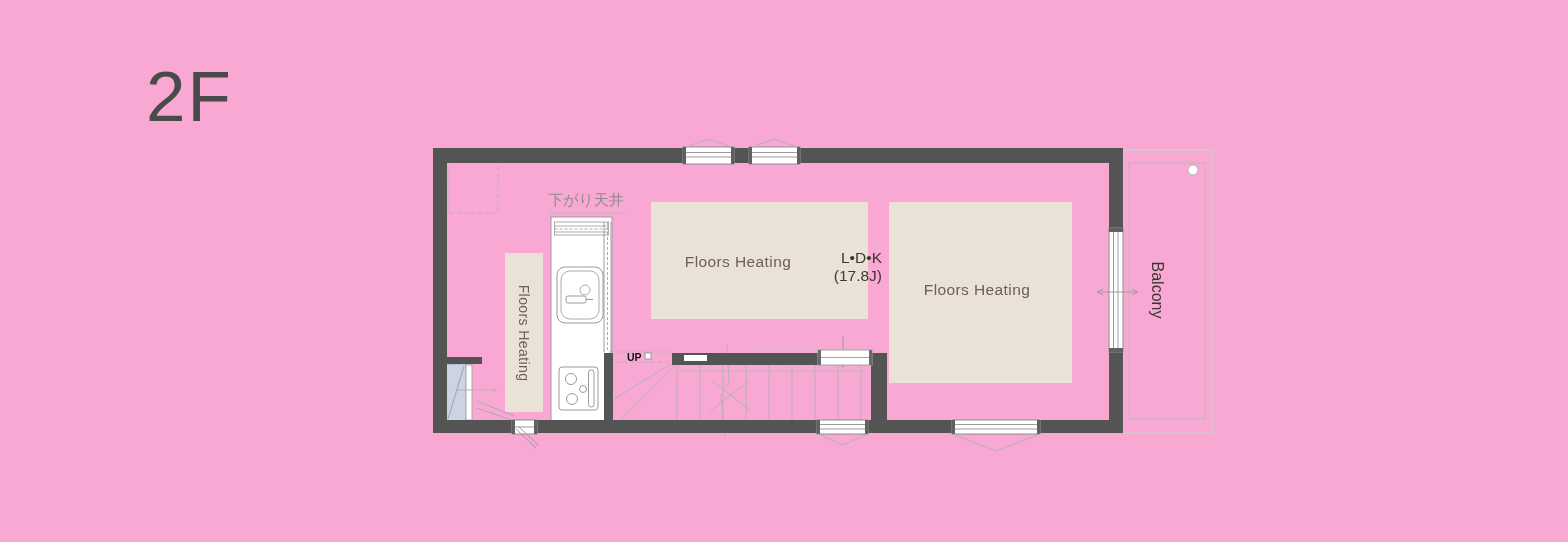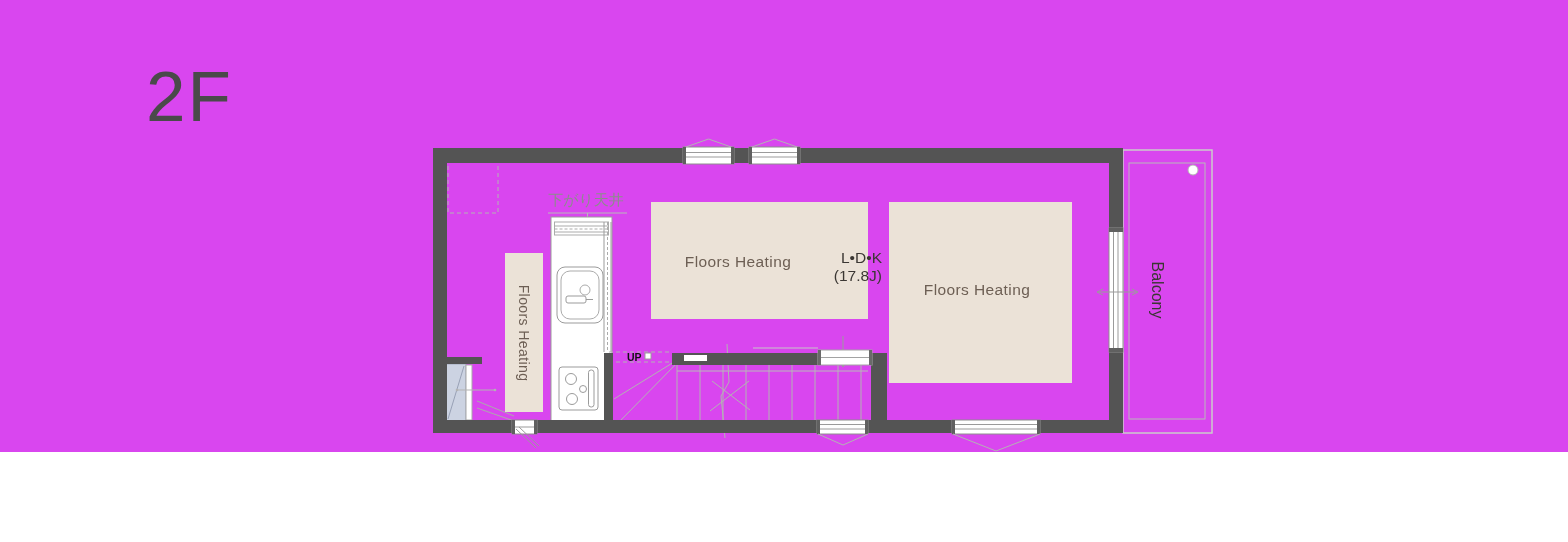--- a/index.html
+++ b/index.html
@@ -1,19 +1,19 @@
 <!DOCTYPE html>
 <html><head>
 <meta charset="utf-8">
 <style>
   html,body{margin:0;padding:0;background:#ffffff;}
   .stage{
     position:relative;
-    width:1568px;height:452px;
-    background:#d946ef;
+    width:1568px;height:542px;
+    background:#f9a8d4;
     font-family:"Liberation Sans", sans-serif;
     overflow:hidden;
   }
   svg{position:absolute;left:0;top:0;}
   text{font-family:"Liberation Sans", sans-serif;}
   .fh-text{letter-spacing:0.4px;}
 </style>
 </head>
 <body>
 

